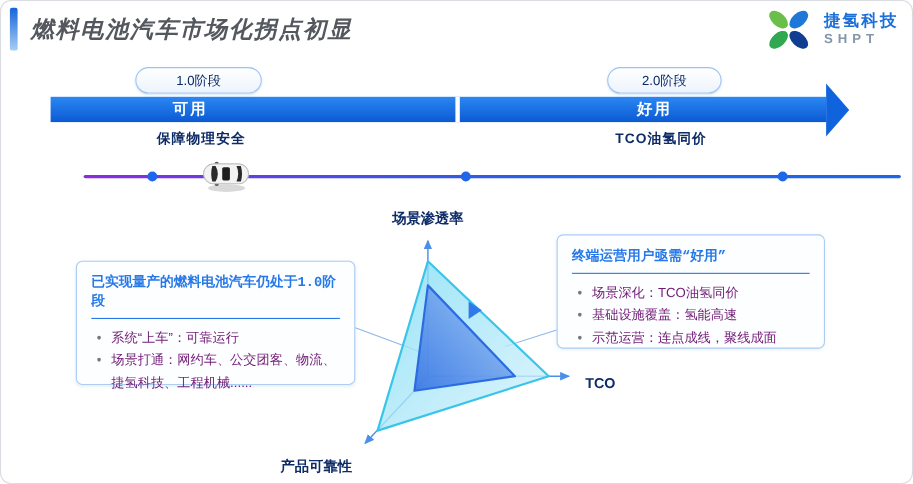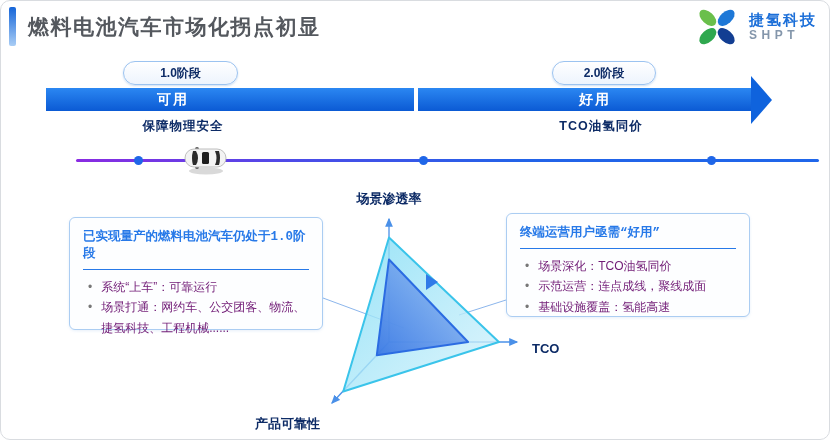--- a/index.html
+++ b/index.html
@@ -5,28 +5,28 @@
   html,body{margin:0;padding:0;background:#fff;}
   .slide{
     position:relative;width:828px;height:438px;background:#fff;
     border:1px solid #d9dce0;border-radius:10px;overflow:hidden;
     font-family:"Liberation Sans","DejaVu Sans",sans-serif;
   }
   
   .accent-bar{position:absolute;left:8px;top:6px;width:7px;height:39px;
     background:linear-gradient(180deg,#1565d8,#a9cdf5);border-radius:2px;}
   .page-title{position:absolute;left:27px;top:12px;font-size:21px;font-weight:bold;
-    color:#54585e;letter-spacing:1.5px;}
+    color:#54585e;letter-spacing:1.5px;font-style:italic;}
   .logo{position:absolute;right:6px;top:4px;display:flex;align-items:center;gap:4px;}
   .logo-text{display:flex;flex-direction:column;line-height:1.1;padding-right:6px;}
   .logo-name{font-size:15px;font-weight:bold;color:#1c6fd8;letter-spacing:2px;}
   .logo-abbr{font-size:12px;font-weight:bold;color:#8496ab;letter-spacing:4.5px;}
   
   .badge{position:absolute;height:22px;border-radius:12px;border:1px solid #9cc3f0;
-    background:linear-gradient(180deg,#ffffff,#edf4fd);color:#0d2b66;font-weight:bold;
+    background:linear-gradient(180deg,#ffffff,#edf4fd);color:#0d2b66;font-weight:normal;
     font-size:12px;display:flex;align-items:center;justify-content:center;
     box-shadow:0 1px 2px rgba(110,160,220,.35);}
   #badge1{left:122px;top:60px;width:113px;}
   #badge2{left:551px;top:60px;width:102px;}
   
   .bar{position:absolute;left:45px;top:87px;width:705px;height:23px;
     background:linear-gradient(180deg,#2b87f2,#0b5ad4);}
   .bar-divider{position:absolute;left:413px;top:87px;width:4px;height:23px;background:#fff;}
   .bar-arrow{position:absolute;left:750px;top:75px;width:0;height:0;
     border-left:21px solid #0f63dd;border-top:24px solid transparent;border-bottom:24px solid transparent;}
@@ -44,21 +44,21 @@
   .car{position:absolute;left:181px;top:142px;}
   
   .chart-svg{position:absolute;left:220px;top:185px;}
   .chart-label{position:absolute;font-size:13px;font-weight:bold;color:#0d2b66;}
   #lbl-top{left:338px;top:189px;width:100px;text-align:center;}
   #lbl-tco{left:531px;top:340px;}
   #lbl-rel{left:254px;top:414px;}
   
   .info-box{position:absolute;background:#fdfeff;border:1px solid #abcdf2;border-radius:6px;
     padding:10px 13px 8px;box-sizing:border-box;box-shadow:0 1px 3px rgba(140,180,230,.2);}
-  #left-box{left:68px;top:216px;width:254px;height:113px;}
+  #left-box{left:68px;top:236px;width:254px;height:113px;}
   #right-box{left:505px;top:212px;width:244px;height:104px;}
   .box-title{font-size:12.5px;font-weight:bold;color:#2779e8;padding-bottom:7px;
     border-bottom:1px solid #2779e8;font-family:Liberation Mono, monospace;}
   .box-bullets{margin:7px 0 0;padding:0;list-style:none;}
   .box-bullets li{display:flex;font-size:12px;color:#701a75;line-height:1.7;}
   .box-bullets li::before{content:"•";color:#777;margin:0 9px 0 5px;flex:0 0 auto;}
 </style>
 </head>
 <body>
 
@@ -148,18 +148,18 @@
     <ul class="box-bullets">
       <li>系统“上车”：可靠运行</li>
       <li>场景打通：网约车、公交团客、物流、捷氢科技、工程机械......</li>
     </ul>
   </div>
 
   <div class="info-box" id="right-box">
     <div class="box-title">终端运营用户亟需“好用”</div>
     <ul class="box-bullets">
       <li>场景深化：TCO油氢同价</li>
+      <li>基础设施覆盖：氢能高速</li>
       <li>示范运营：连点成线，聚线成面</li>
-      <li>基础设施覆盖：氢能高速</li>
     </ul>
   </div>
 
 </div>
 
 </body></html>

